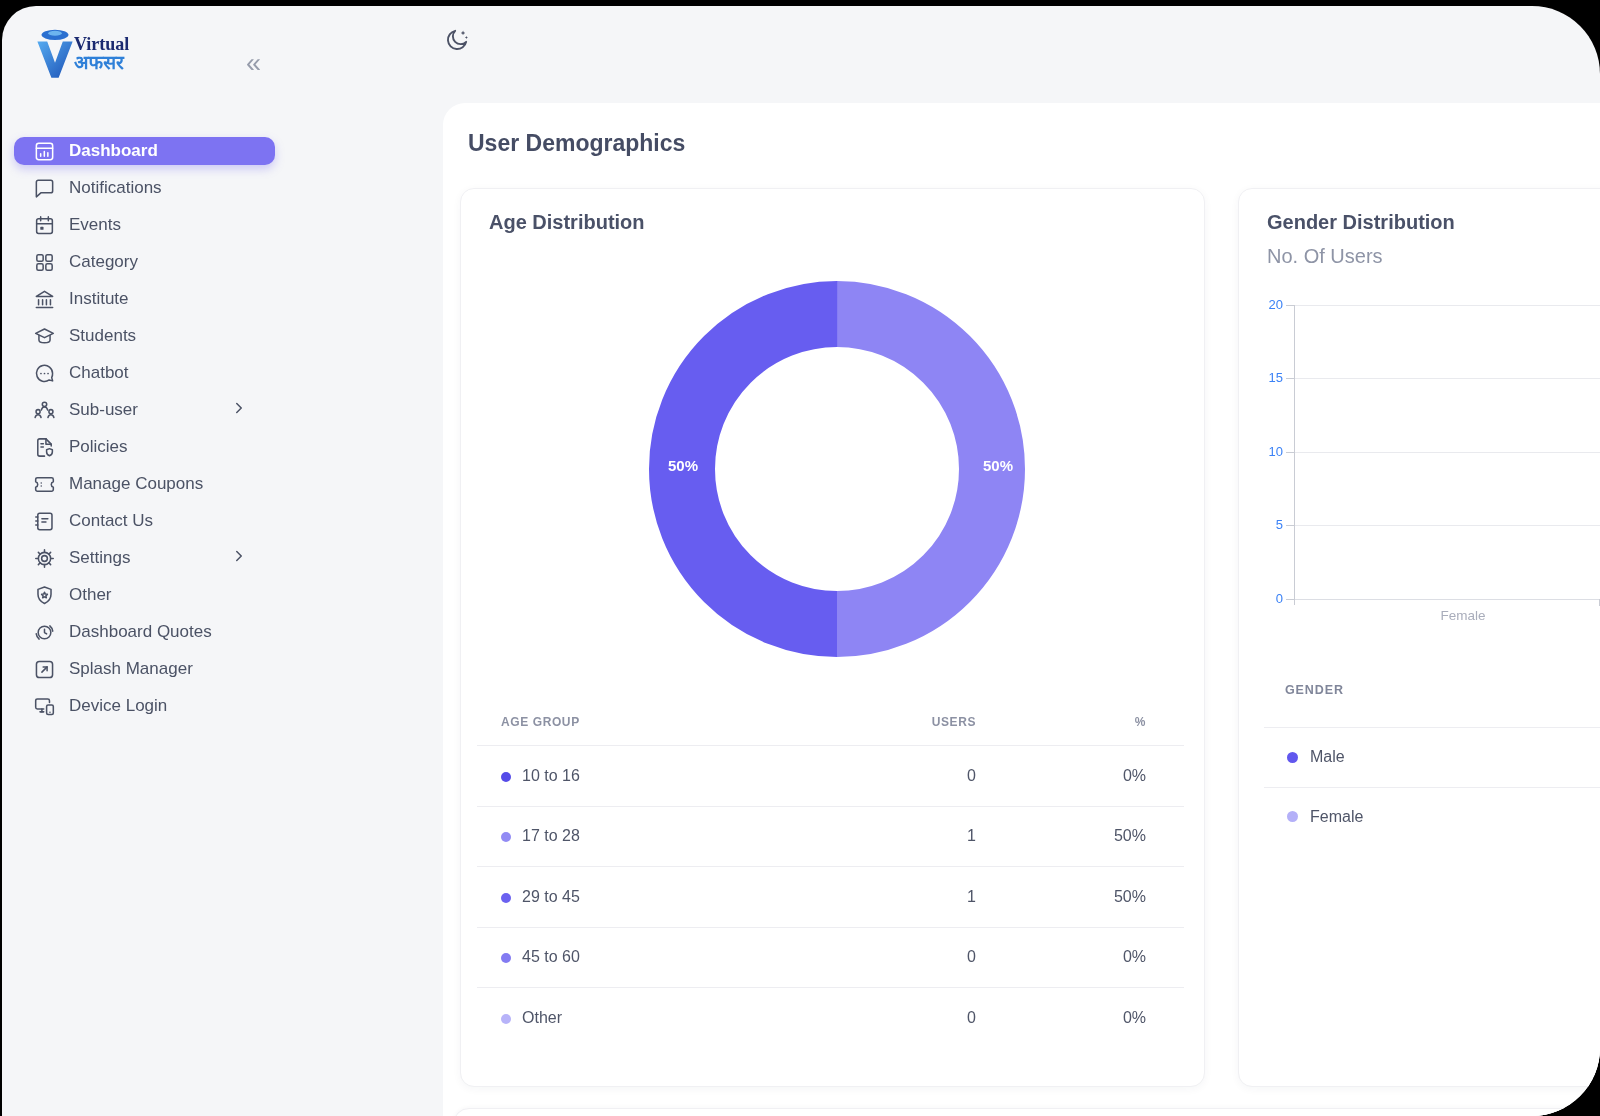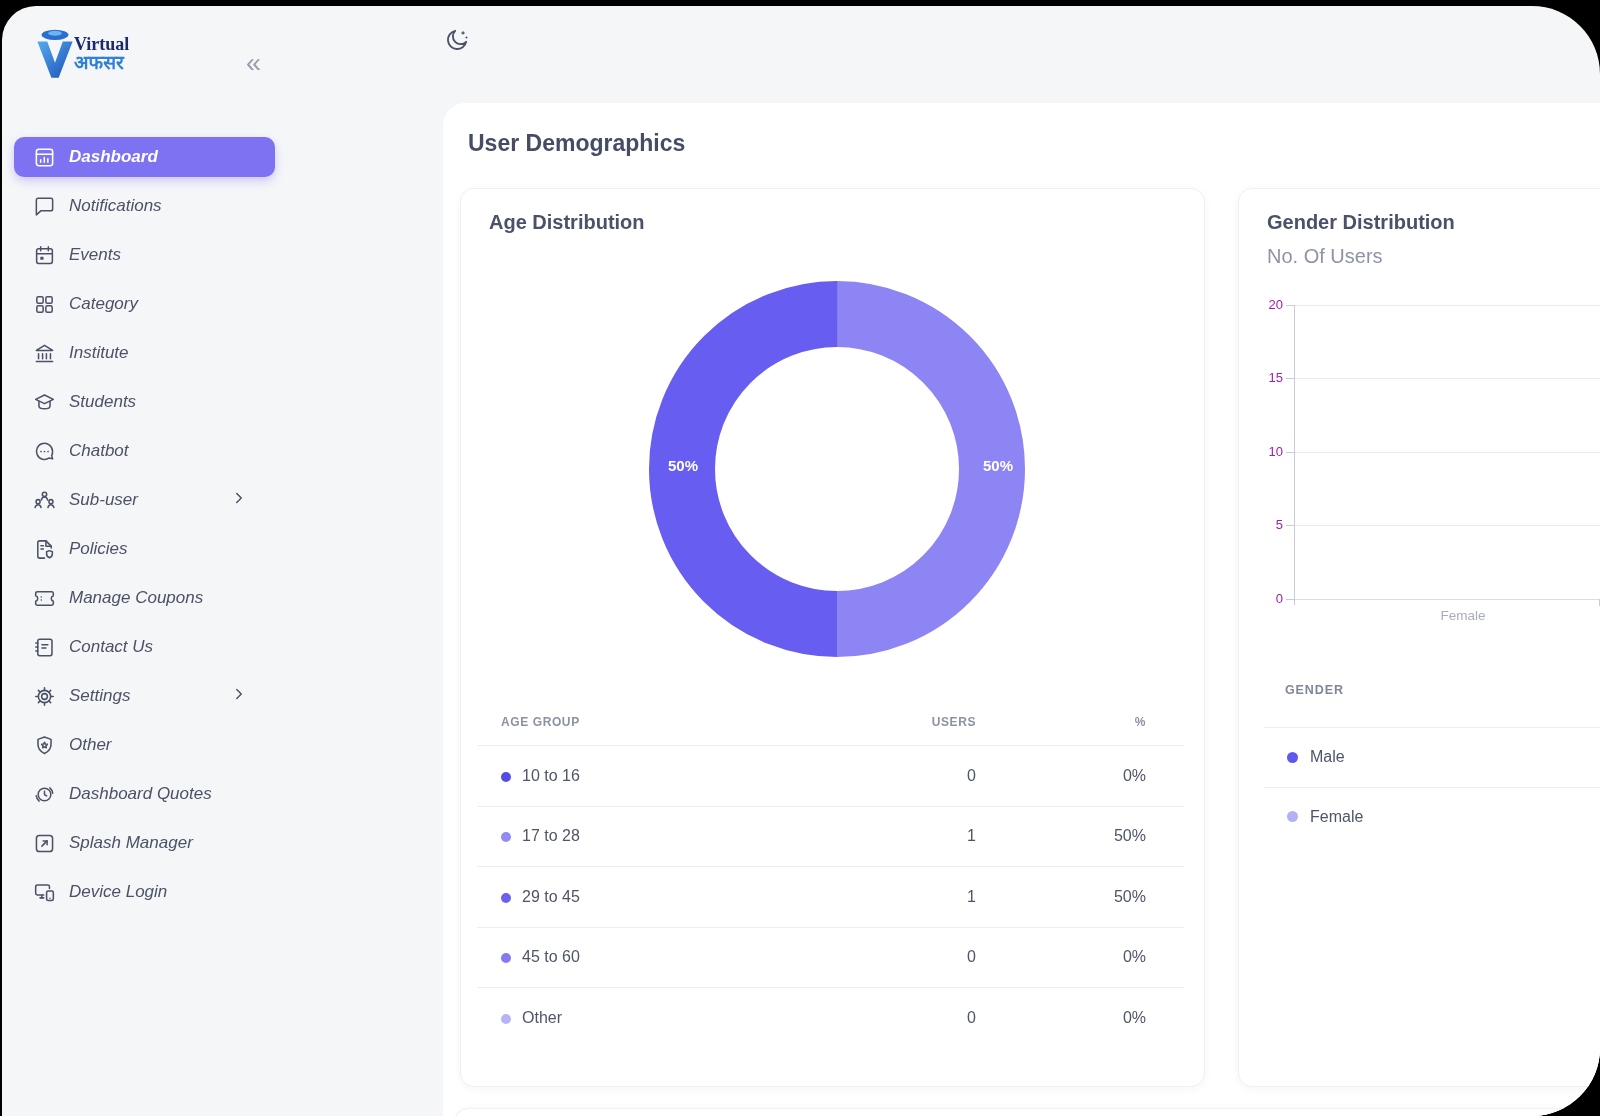--- a/index.html
+++ b/index.html
@@ -12,22 +12,22 @@
   
   .sidebar { position:absolute; left:0; top:0; width:443px; height:1116px; }
   .logo { position:absolute; left:30px; top:26px; display:flex; align-items:center; }
   .logo-text { margin-left:-6px; line-height:1.05; }
   .logo-line1 { font-family:"Liberation Serif","DejaVu Serif",serif; font-weight:700;
     font-size:18px; color:#1b2a70; }
   .logo-line2 { font-size:19px; font-weight:700; color:#2f80d8; }
   .collapse-btn { position:absolute; left:246px; top:48px; font-size:27px; color:#969cab;
     cursor:pointer; user-select:none; }
   .nav { position:absolute; left:14px; top:137px; width:261px; }
-  .nav-item { display:flex; align-items:center; height:40px; margin-bottom:9px;
-    padding:0 14px 0 19px; border-radius:10px; color:#4b5265; font-size:17px; cursor:pointer;font-style:italic; }
+  .nav-item { display:flex; align-items:center; height:28px; margin-bottom:9px;
+    padding:0 14px 0 19px; border-radius:10px; color:#4b5265; font-size:17px; cursor:pointer; }
   .nav-item svg { flex:0 0 auto; margin-right:13px; }
   .nav-item .chev { margin-left:auto; }
   .nav-item.active { background:#7d73f2; color:#fff; font-weight:600;
     box-shadow:0 4px 10px rgba(125,115,242,.35); }
 
   
   .moon-btn { position:absolute; left:443px; top:27px; color:#4c5266; cursor:pointer; }
 
   
   .panel { position:absolute; left:443px; top:103px; width:1157px; height:1013px;
@@ -56,21 +56,21 @@
   .t-row { height:60.5px; border-top:1px solid #ededf1; }
   .cell-r { text-align:right; }
   .dot { display:inline-block; width:10px; height:10px; border-radius:50%;
     margin-right:11px; vertical-align:-1px; }
 
   
   .g-sub { position:absolute; left:28px; top:56px; font-size:20px; color:#8e94a6; }
   .gridline { position:absolute; left:55px; right:0; height:1px; background:#e9eaee; }
   .gridline.base { background:#dcdee4; }
   .ytick { position:absolute; left:0; width:44px; text-align:right; font-size:13px;
-    color:#a21caf; }
+    color:#3b82f6; }
   .ydash { position:absolute; left:47px; width:8px; height:1px; background:#c9ccd4; }
   .yaxis { position:absolute; left:55px; top:116px; width:1px; height:300px; background:#c9ccd4; }
   .xdash { position:absolute; width:1px; height:7px; top:410px; background:#c9ccd4; }
   .xlabel { position:absolute; left:164px; top:419px; width:120px; text-align:center;
     font-size:13.5px; color:#a9adbb; }
   .legend-head { position:absolute; left:46px; top:494px; font-size:12.5px; font-weight:700;
     letter-spacing:.9px; color:#80869a; }
   .legend { position:absolute; left:25px; right:0; top:538px; }
   .legend-row { display:flex; align-items:center; height:59.5px; border-top:1px solid #ededf1;
     padding-left:23px; font-size:16px; color:#4f5568; }

